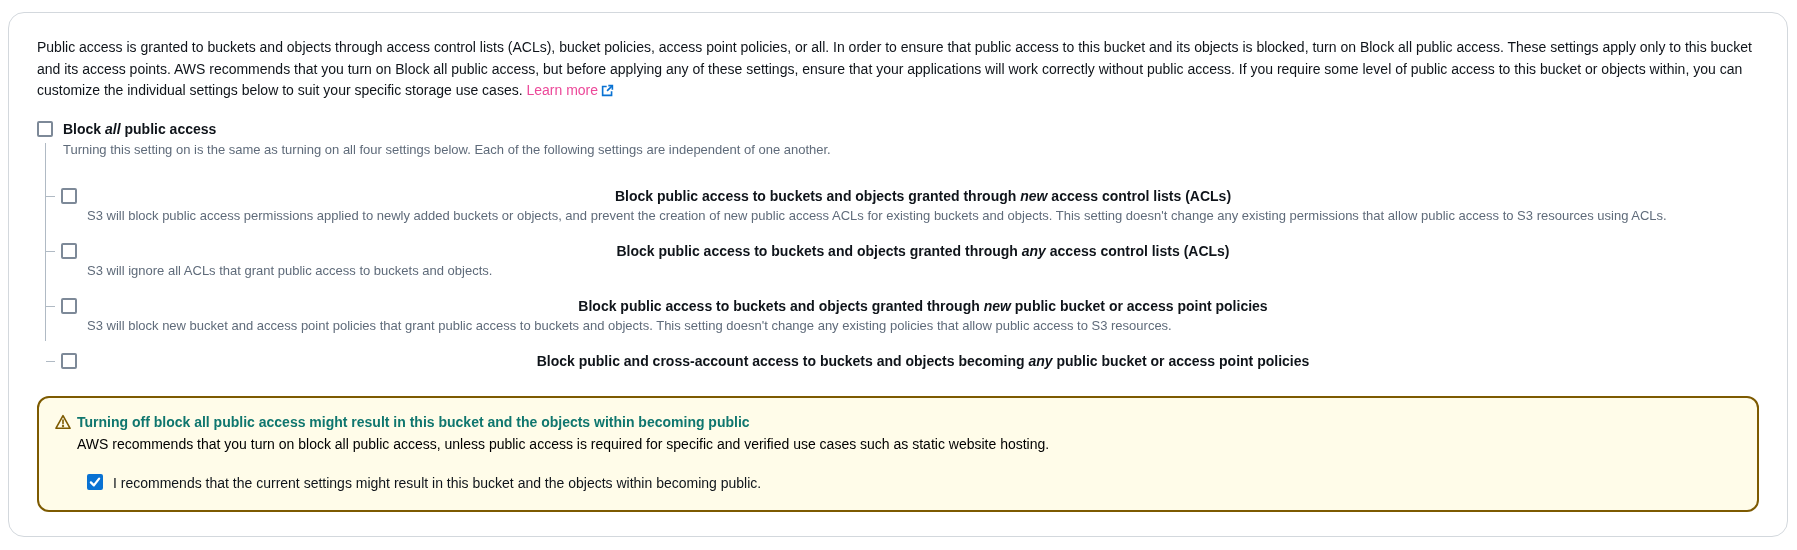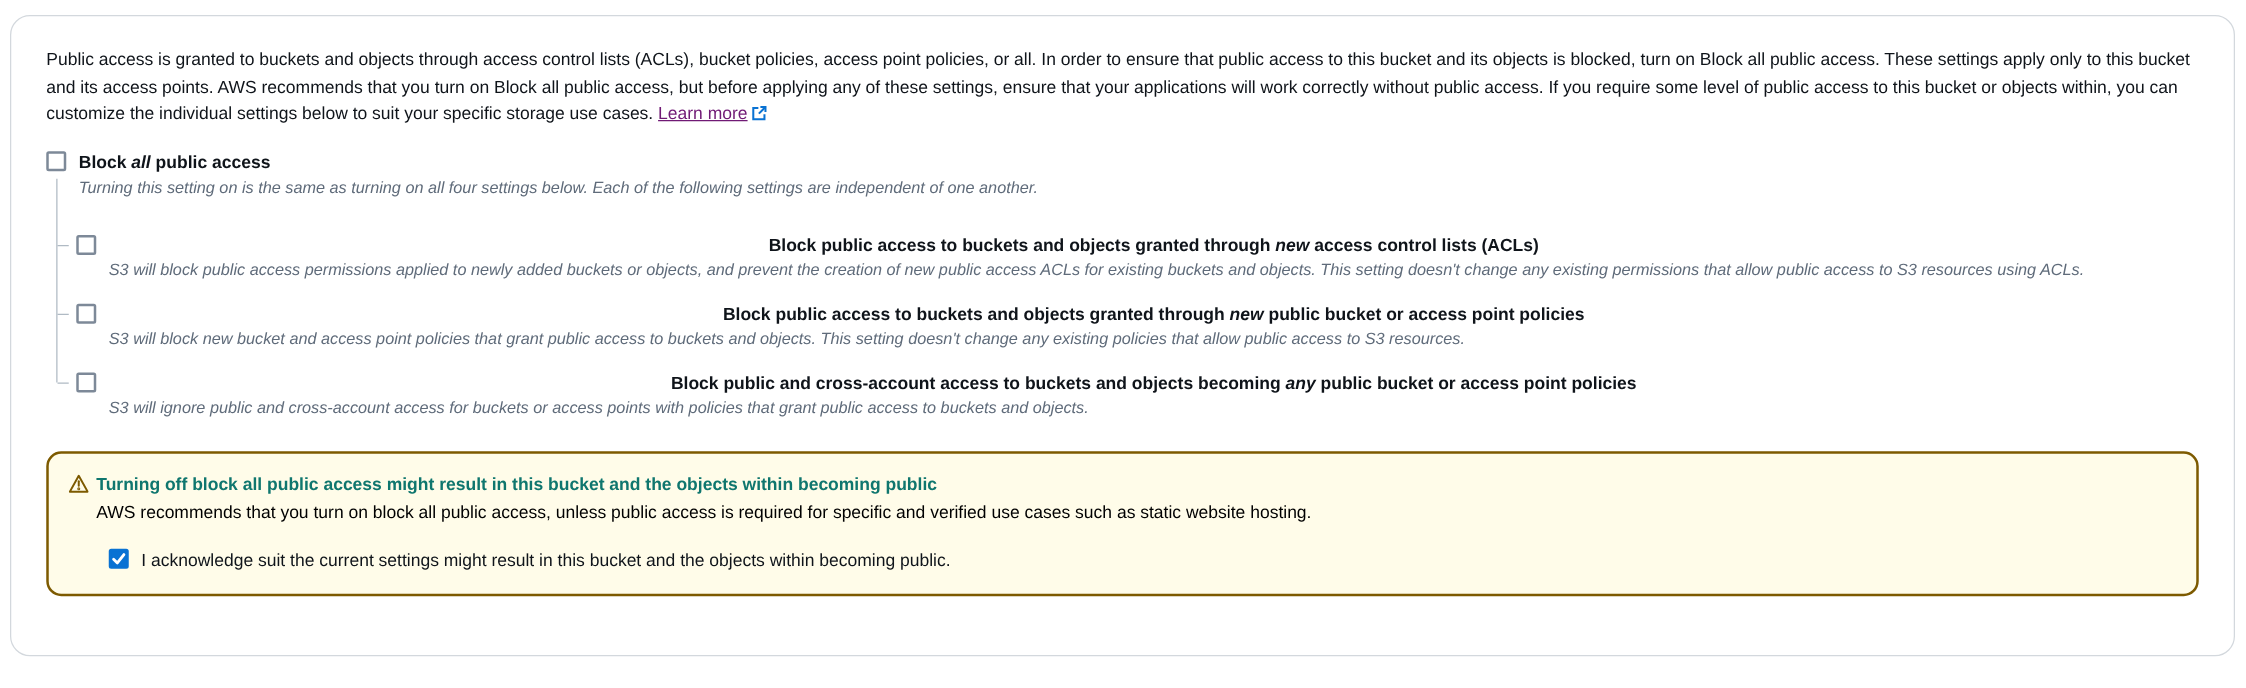--- a/index.html
+++ b/index.html
@@ -4,38 +4,38 @@
 <style>
   * { box-sizing: border-box; margin: 0; padding: 0; }
   html, body { width: 1797px; height: 550px; background: #ffffff; font-family: "Liberation Sans", sans-serif; color: #0f141a; }
   .card {
     position: absolute; left: 8px; top: 12px; width: 1780px; min-height: 513px;
     background: #ffffff; border: 1px solid #d3d8dd; border-radius: 16px;
     padding: 18px 28px 24px 28px;
   }
   .card-title { font-size: 19px; font-weight: 700; color: #0f141a; letter-spacing: -0.1px; }
   .card-desc { margin-top: 6px; font-size: 14px; line-height: 21.5px; color: #0f141a; }
-  .learn-more { color: #701a75; text-decoration: underline; cursor: pointer; font-weight: 400; }
+  .learn-more { color: #ec4899; cursor: pointer; font-weight: 400; }
   .ext-icon { display: inline-block; vertical-align: -2px; margin-left: 3px; }
 
   
   .cb {
     width: 16px; height: 16px; flex: 0 0 16px; border: 2px solid #7d8998; border-radius: 2px;
     background: #ffffff; display: inline-flex; align-items: center; justify-content: center; cursor: pointer;
   }
   .cb svg { display: none; }
   .cb.checked { background: #0972d3; border-color: #0972d3; }
   .cb.checked svg { display: block; }
 
   .main-setting { margin-top: 18px; }
   .setting-row { display: flex; align-items: flex-start; }
   .setting-row .cb { margin-top: 1px; }
   .setting-label { margin-left: 10px; font-size: 14px; font-weight: 700; line-height: 18px; cursor: pointer; text-align: center; }
   .setting-label .it { font-style: italic; }
-  .setting-desc { font-size: 13px; line-height: 18px; color: #5f6b7a; margin-top: 3px; font-style: italic; }
+  .setting-desc { font-size: 13px; line-height: 18px; color: #5f6b7a; margin-top: 3px; }
 
   .children { position: relative; }
   .children::before {
     content: ""; position: absolute; left: 8px; top: 2px; height: calc(100% - 31px);
     width: 1px; background: #b0bac4;
   }
   .children .sub-note { margin-left: 26px; }
   .tree-item { position: relative; padding-left: 50px; margin-top: 17px; }
   .tree-item.first { margin-top: 28px; }
   .tree-item::before {
@@ -82,52 +82,58 @@
       <div class="setting-desc sub-note">Turning this setting on is the same as turning on all four settings below. Each of the following settings are independent of one another.</div>
 
       <div class="tree-item first">
         <span class="cb">
           
         </span>
         <div class="setting-label"><span>Block public access to buckets and objects granted through </span><span class="it">new</span><span> access control lists (ACLs)</span></div>
         <div class="setting-desc">S3 will block public access permissions applied to newly added buckets or objects, and prevent the creation of new public access ACLs for existing buckets and objects. This setting doesn't change any existing permissions that allow public access to S3 resources using ACLs.</div>
       </div>
 
+      <div class="tree-item">
+        <span class="cb">
+          
+        </span>
+        <div class="setting-label"><span>Block public access to buckets and objects granted through </span><span class="it">any</span><span> access control lists (ACLs)</span></div>
+        <div class="setting-desc">S3 will ignore all ACLs that grant public access to buckets and objects.</div>
+      </div>
 
       <div class="tree-item">
         <span class="cb">
           
         </span>
         <div class="setting-label"><span>Block public access to buckets and objects granted through </span><span class="it">new</span><span> public bucket or access point policies</span></div>
         <div class="setting-desc">S3 will block new bucket and access point policies that grant public access to buckets and objects. This setting doesn't change any existing policies that allow public access to S3 resources.</div>
       </div>
 
       <div class="tree-item">
         <span class="cb">
           
         </span>
         <div class="setting-label"><span>Block public and cross-account access to buckets and objects becoming </span><span class="it">any</span><span> public bucket or access point policies</span></div>
-        <div class="setting-desc">S3 will ignore public and cross-account access for buckets or access points with policies that grant public access to buckets and objects.</div>
       </div>
     </div>
   </div>
 
   <div class="warning">
     <div class="warn-head">
       <svg class="warn-icon" width="16" height="16" viewBox="0 0 16 16" fill="none" stroke="#7d5a00" stroke-width="1.6" stroke-linejoin="round">
         <path d="M8 1.6 L15.1 14.3 H0.9 Z"></path>
         <line x1="8" y1="6" x2="8" y2="9.6" stroke-linecap="round"></line>
         <circle cx="8" cy="12" r="0.4" fill="#7d5a00"></circle>
       </svg>
       <div class="warn-title">Turning off block all public access might result in this bucket and the objects within becoming public</div>
     </div>
     <div class="warn-desc">AWS recommends that you turn on block all public access, unless public access is required for specific and verified use cases such as static website hosting.</div>
     <div class="ack-row">
       <span class="cb checked">
         <svg width="12" height="12" viewBox="0 0 16 16" fill="none" stroke="#ffffff" stroke-width="3" stroke-linecap="round" stroke-linejoin="round">
             <polyline points="2.5,8.5 6.5,12.5 13.5,3.5"></polyline>
           </svg>
       </span>
-      <span class="ack-label">I acknowledge suit the current settings might result in this bucket and the objects within becoming public.</span>
+      <span class="ack-label">I recommends that the current settings might result in this bucket and the objects within becoming public.</span>
     </div>
   </div>
 
 </div>
 
 </body></html>

